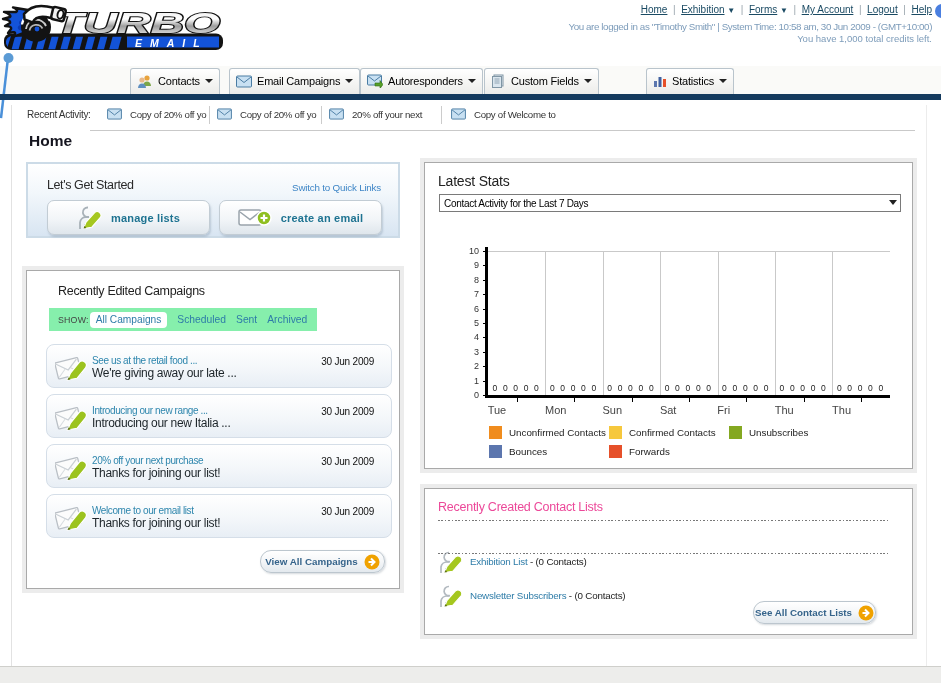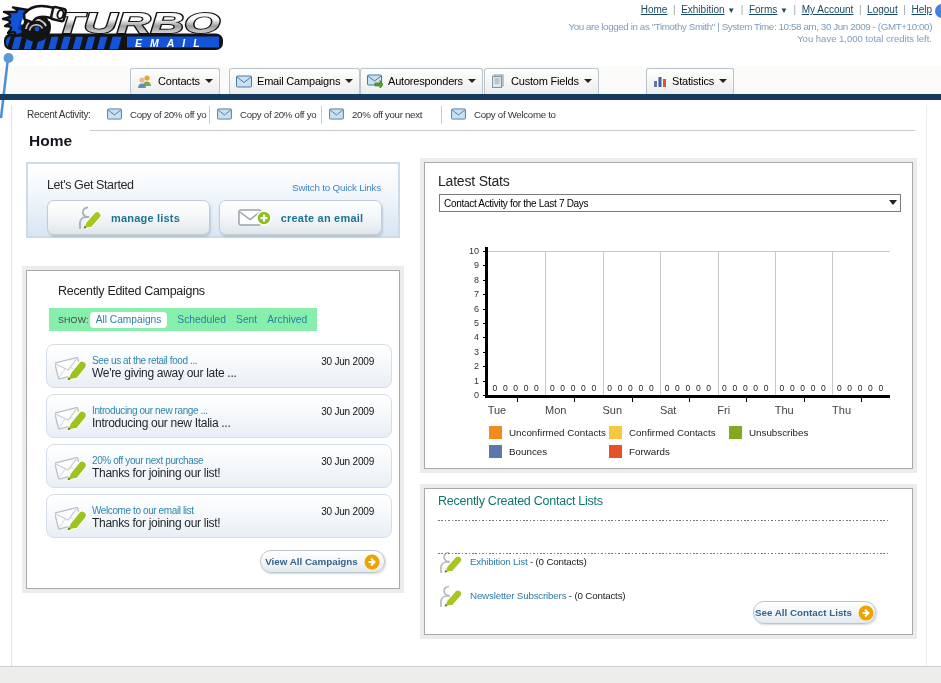--- a/index.html
+++ b/index.html
@@ -59,21 +59,21 @@
 .citem .dt { position:absolute; right:17px; top:11px; font-size:10px; letter-spacing:-0.2px; color:#111; }
 .orangebtn { position:absolute; background:linear-gradient(#ffffff,#f4f6f8 50%,#e3e9ee); border:1px solid #bcc6ce; border-radius:11px; display:flex; align-items:center; justify-content:center; font-size:11px; font-weight:bold; color:#36648b; box-shadow:1px 1px 2px rgba(150,160,170,0.4); white-space:nowrap; }
 .orangebtn svg { margin-left:6px; flex-shrink:0; }
 
 #stats { top:162px; left:424px; width:489px; height:307px; }
 #stats-title { top:10px; left:13px; font-size:14px; letter-spacing:-0.2px; color:#222;text-align:center; }
 #stats-sel { top:31px; left:14px; width:462px; height:18px; border:1px solid #7a7a7a; background:#fff; font-size:10px; letter-spacing:-0.3px; color:#000; display:flex; align-items:center; padding-left:4px; }
 #stats-sel .selarr { position:absolute; right:3px; top:5px; width:0; height:0; border-left:4px solid transparent; border-right:4px solid transparent; border-top:5px solid #222; }
 
 #contactlists { top:488px; left:424px; width:489px; height:147px; }
-#cl-title { top:5px; left:13px; font-size:12.5px; letter-spacing:-0.25px; color:#0f766e; }
+#cl-title { top:11px; left:13px; font-size:12.5px; letter-spacing:-0.25px; color:#ec4899; }
 .dotline { position:absolute; left:13px; width:451px; height:1px; background-image:repeating-linear-gradient(to right,#787878 0 1.6px,transparent 1.6px 3.4px); }
 .clitem { position:absolute; left:12px; display:flex; align-items:center; font-size:9.8px; letter-spacing:-0.2px; color:#222;margin-top:24px; }
 .clitem a { color:#2e7ca8; text-decoration:none; }
 .clitem svg { margin-right:8px; }
 
 
 .ylab { position:absolute; font-size:9px; color:#333; width:18px; text-align:right; }
 .ytick { position:absolute; width:4px; height:1px; background:#000; }
 .grid { position:absolute; width:1px; background:#c9c9c9; }
 .zrow { position:absolute; font-size:8.5px; color:#222; letter-spacing:0; white-space:nowrap; }

